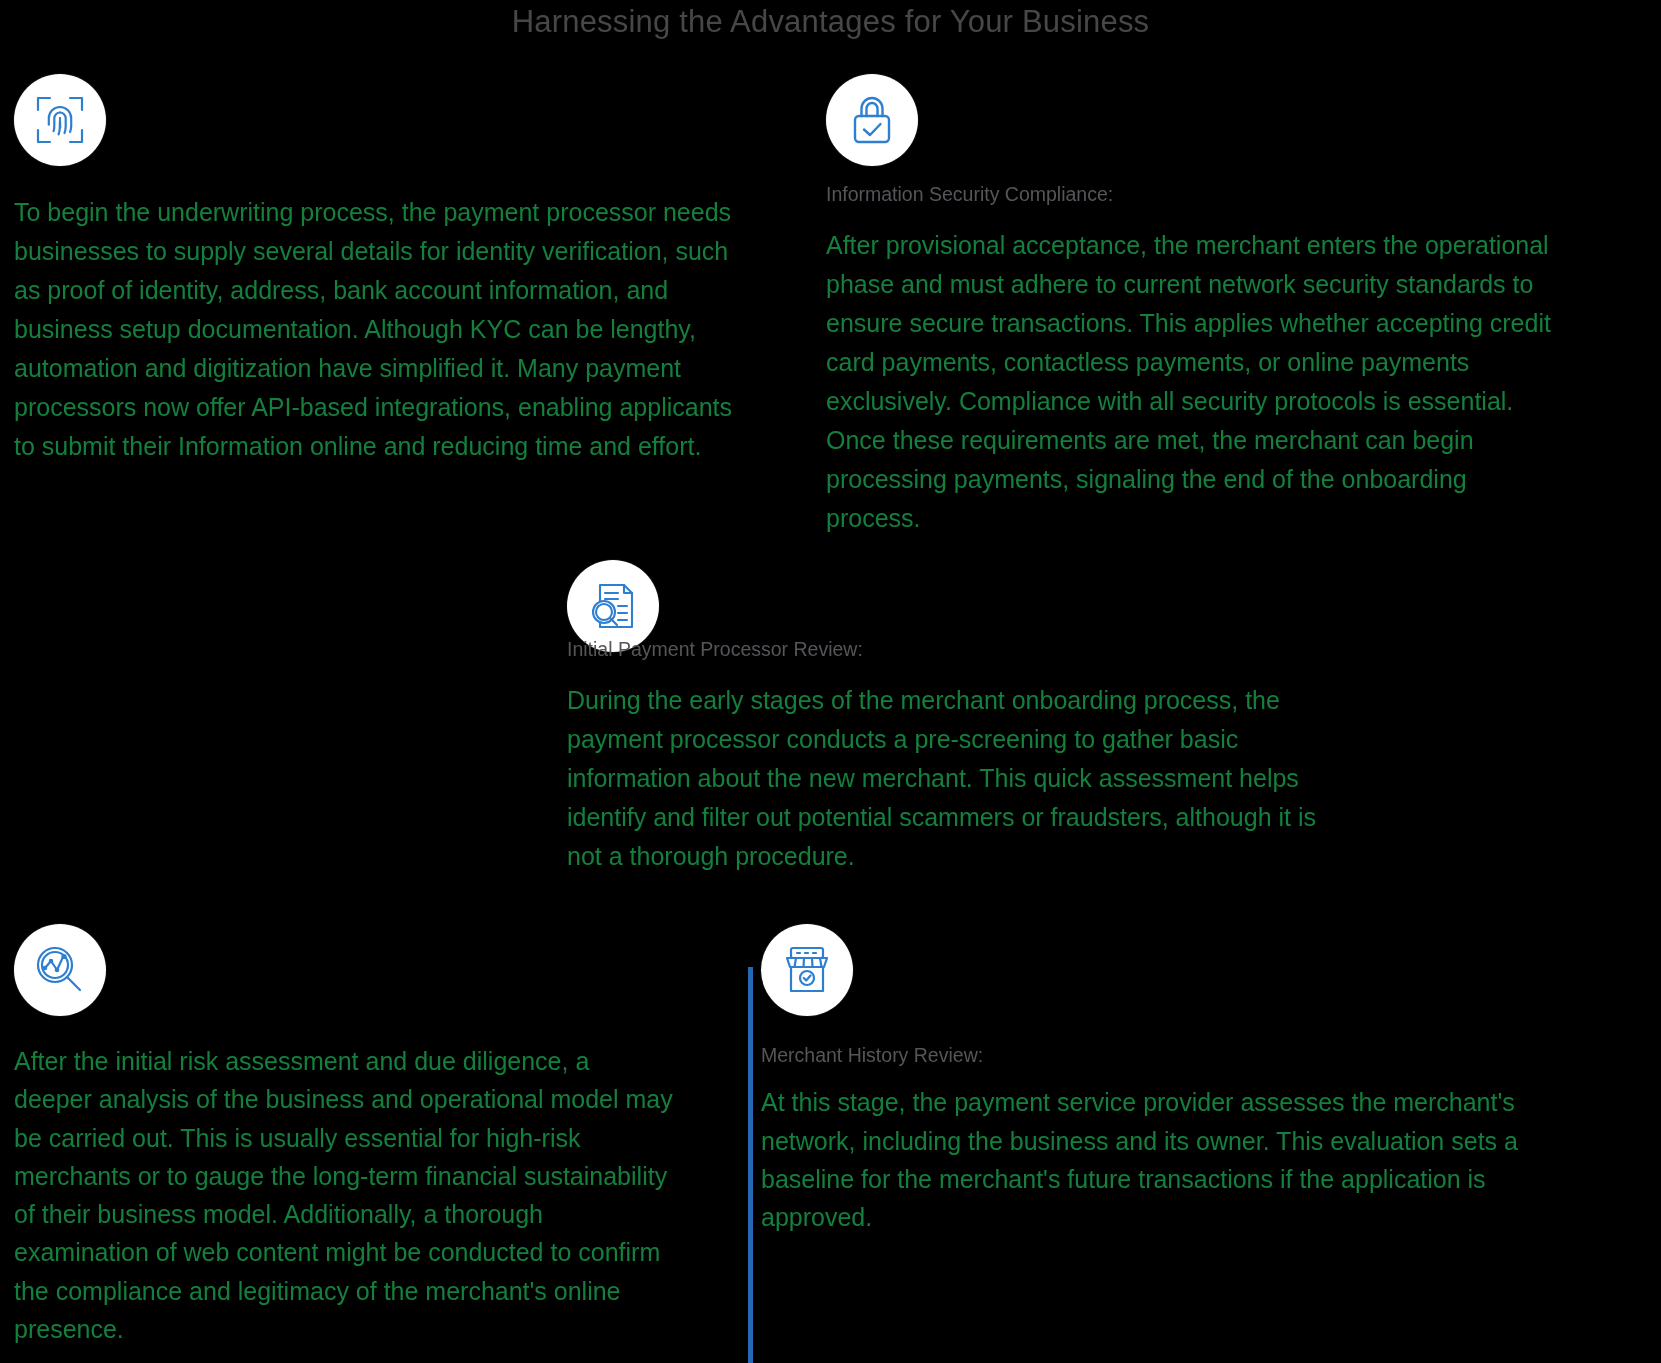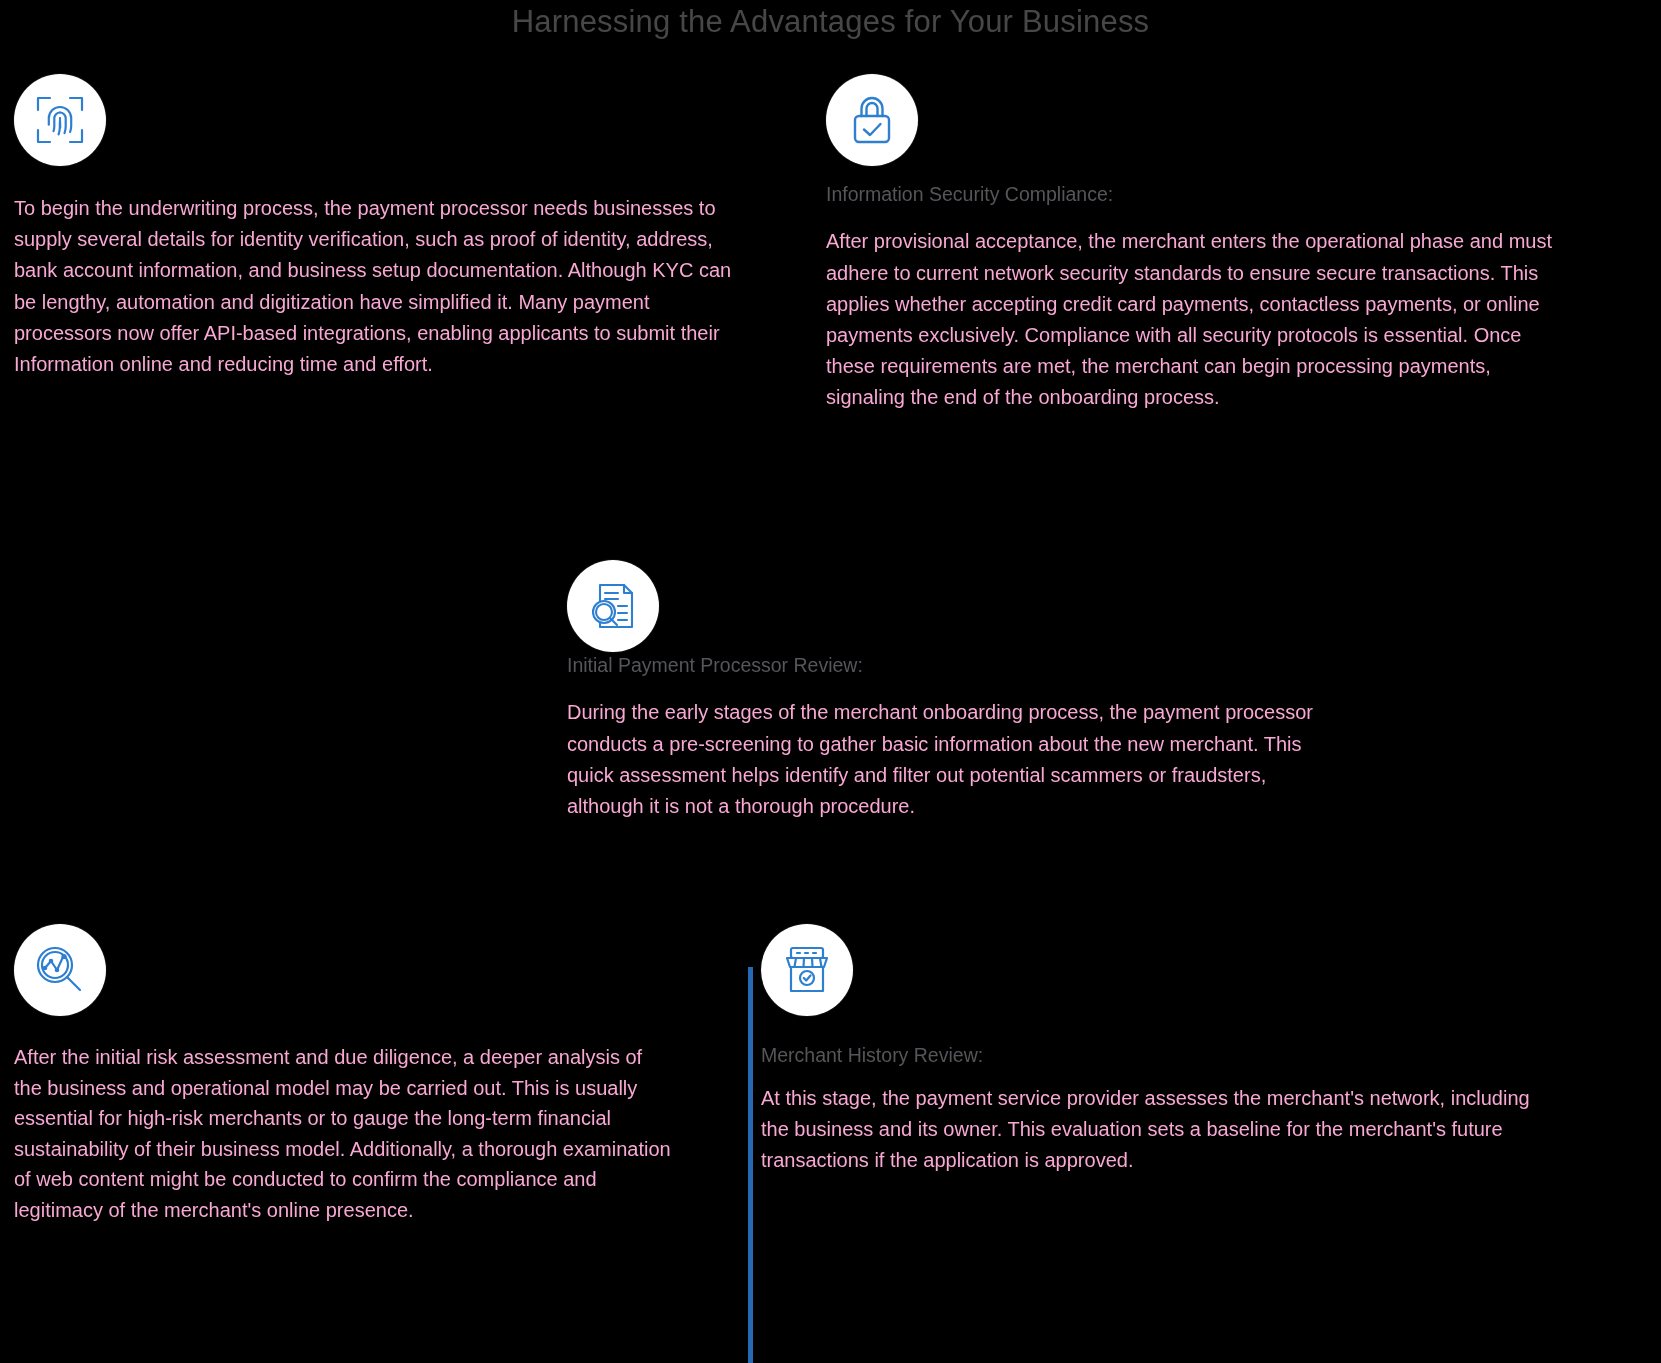--- a/index.html
+++ b/index.html
@@ -49,36 +49,36 @@
   .block { position: absolute; }
   .block-heading {
     font-size: 19.5px;
     font-weight: 400;
     color: #55565a;
     line-height: 1.35;
     margin-bottom: 19px;
     white-space: nowrap;
   }
   .block-body {
-    font-size: 20px;
+    font-size: 25px;
     font-weight: 400;
-    color: #f9a8d4;
+    color: #15803d;
     line-height: 1.56;
   }
 
   
   #badge-kyc      { left: 14px;  top: 74px;  }
   #badge-security { left: 826px; top: 74px;  }
   #badge-review   { left: 567px; top: 560px; }
   #badge-analysis { left: 14px;  top: 924px; }
   #badge-history  { left: 761px; top: 924px; }
 
   #block-kyc      { left: 14px;  top: 193px; width: 730px; }
   #block-security { left: 826px; top: 181px; width: 730px; }
-  #block-review   { left: 567px; top: 652px; width: 760px; }
+  #block-review   { left: 567px; top: 636px; width: 760px; }
   #block-analysis { left: 14px;  top: 1042px; width: 660px; }
   #block-history  { left: 761px; top: 1042px; width: 790px; }
 
   #block-analysis .block-heading { margin-bottom: 15px; }
   #block-history  .block-heading { margin-bottom: 15px; }
   #block-analysis .block-body { line-height: 1.53; }
   #block-history  .block-body { line-height: 1.53; }
 
   
   #vertical-rule {

